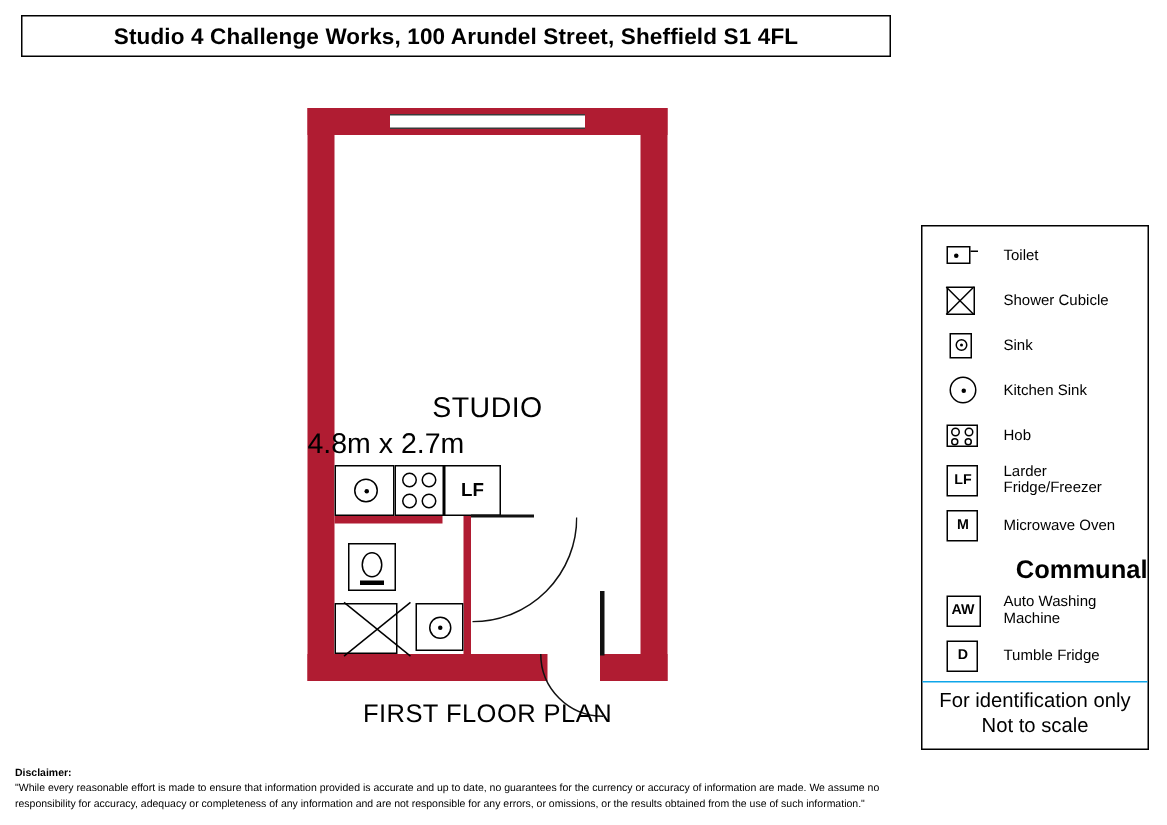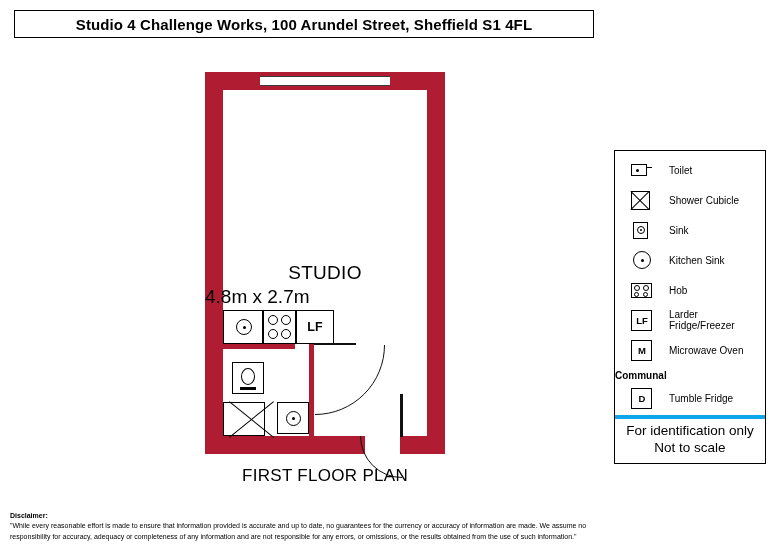--- a/index.html
+++ b/index.html
@@ -146,27 +146,27 @@
     width: 26px;
     height: 20px;
     position: relative;
     flex: 0 0 26px;
     margin-right: 14px;
   }
   .legend-text {
     font-size: 10px;
   }
   .legend-sub {
-    text-align: left;
-    font-weight: bold;
-    font-size: 10px;
+    text-align: right;
+    font-weight: bold;
+    font-size: 17px;
     padding: 5px 0 2px;
   }
   #legend-footer {
-    border-top: 4px solid #0ea5e9;
+    border-top: 1px solid #0ea5e9;
     text-align: center;
     padding: 4px 0 6px;
     font-size: 13.5px;
     line-height: 1.25;
   }
 
   
   .ico-box {
     position: absolute;
     border: 1px solid #000;
@@ -342,20 +342,27 @@
     <div class="legend-row">
       <div class="legend-icon">
         <div class="ico-box" style="left:2px; top:0px; width:21px; height:21px;"></div>
         <div class="ico-letter">M</div>
       </div>
       <div class="legend-text">Microwave Oven</div>
     </div>
 
     <div class="legend-sub">Communal</div>
 
+    <div class="legend-row">
+      <div class="legend-icon">
+        <div class="ico-box" style="left:2px; top:0px; width:23px; height:21px;"></div>
+        <div class="ico-letter">AW</div>
+      </div>
+      <div class="legend-text">Auto Washing Machine</div>
+    </div>
 
     <div class="legend-row">
       <div class="legend-icon">
         <div class="ico-box" style="left:2px; top:0px; width:21px; height:21px;"></div>
         <div class="ico-letter">D</div>
       </div>
       <div class="legend-text">Tumble Fridge</div>
     </div>
 
   </div>

